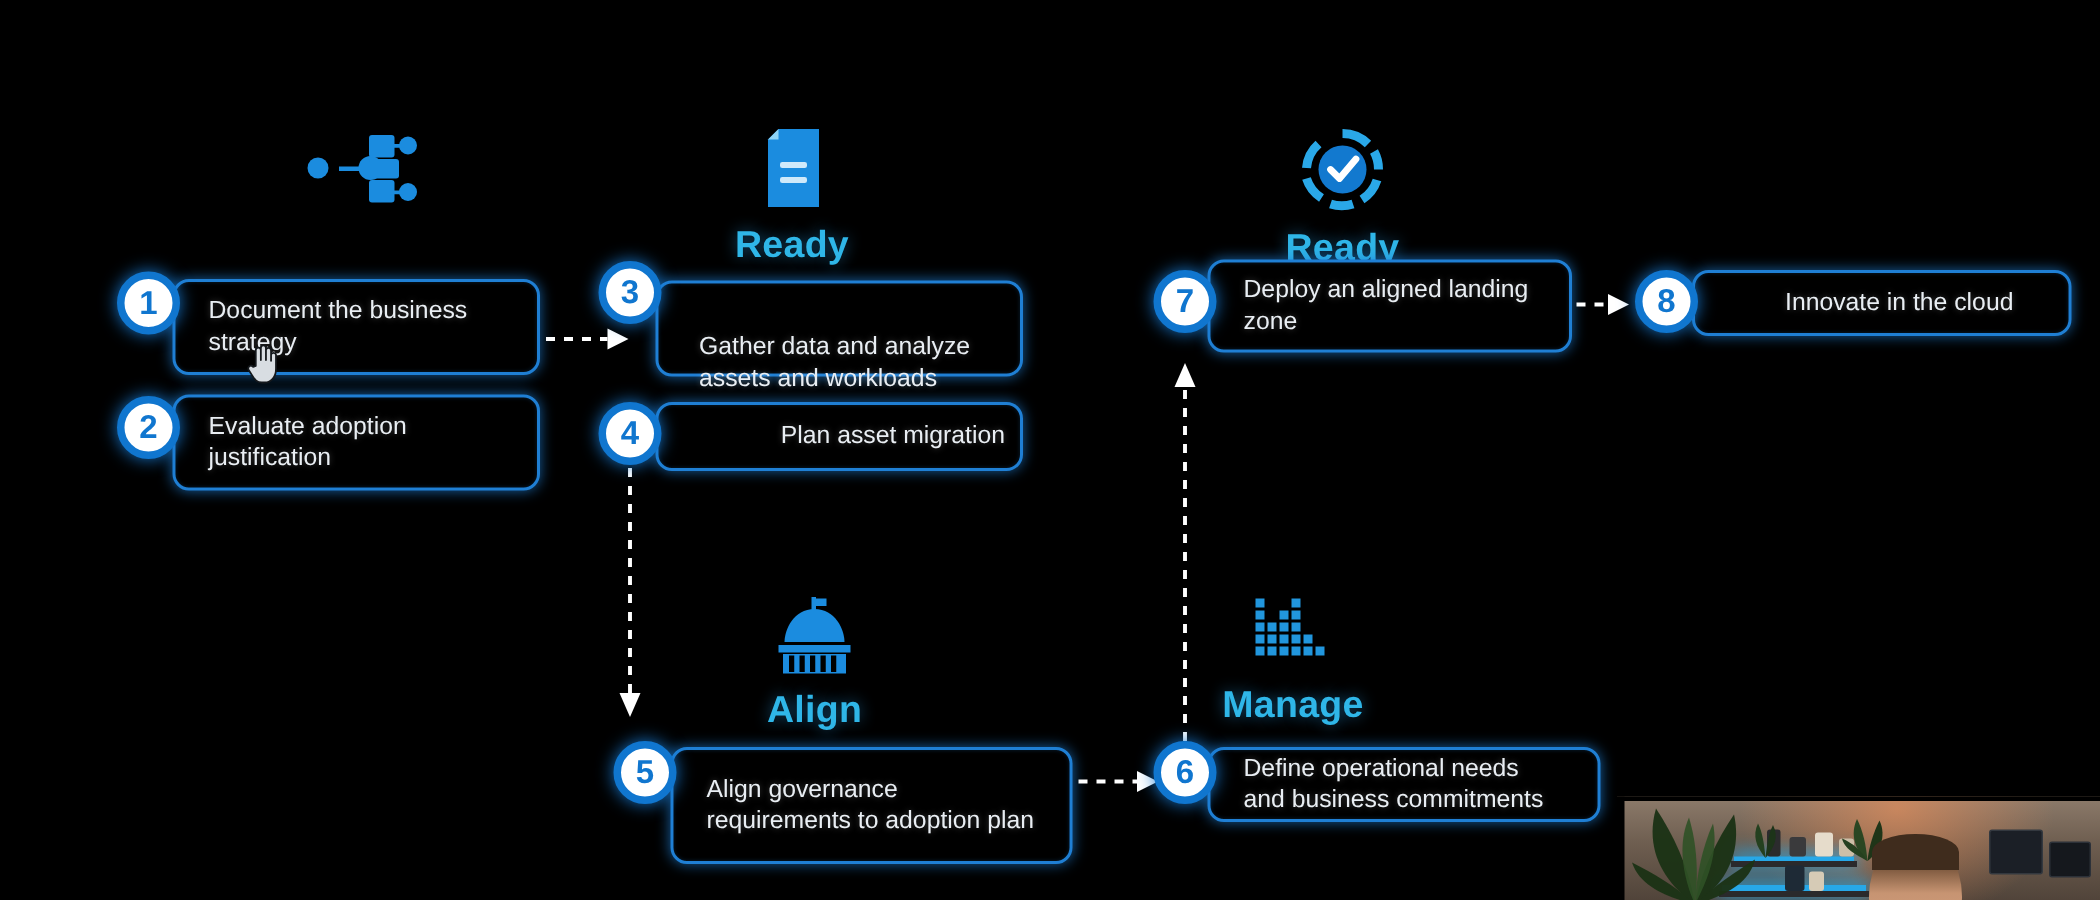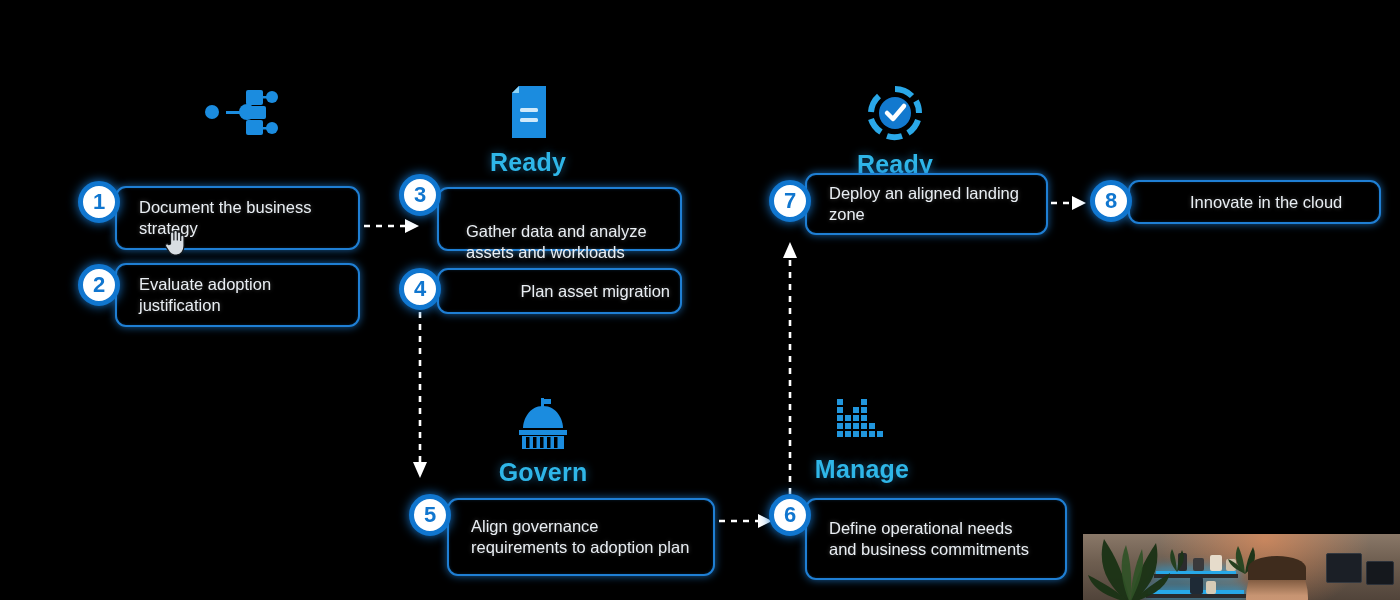--- a/index.html
+++ b/index.html
@@ -198,21 +198,21 @@
         </g>
         <g fill="#000">
           <rect x="11" y="39" width="3.5" height="11"></rect>
           <rect x="18" y="39" width="3.5" height="11"></rect>
           <rect x="25" y="39" width="3.5" height="11"></rect>
           <rect x="32" y="39" width="3.5" height="11"></rect>
           <rect x="39" y="39" width="3.5" height="11"></rect>
         </g>
       </svg>
     </span>
-    <span class="title">Govern</span>
+    <span class="title">Align</span>
   </div>
 
   <div class="step" style="left:0;top:0;">
     <div class="box" style="left:447px;top:498px;width:268px;height:78px;">
       <div class="txt" style="left:22px;">Align governance
 requirements to adoption plan</div>
     </div>
     <div class="bullet" style="left:409px;top:494px;">5</div>
   </div>
 
@@ -240,21 +240,21 @@
           <rect x="34" y="28" width="6" height="6"></rect>
             <rect x="34" y="36" width="6" height="6"></rect>
           <rect x="42" y="36" width="6" height="6"></rect>
         </g>
       </svg>
     </span>
     <span class="title">Manage</span>
   </div>
 
   <div class="step" style="left:0;top:0;">
-    <div class="box" style="left:805px;top:498px;width:262px;height:82px;">
+    <div class="box" style="left:805px;top:498px;width:262px;height:50px;">
       <div class="txt" style="left:22px;">Define operational needs
 and  business commitments</div>
     </div>
     <div class="bullet" style="left:769px;top:494px;">6</div>
   </div>
 
   <div class="conn" style="left:363px;top:216px;">
     <svg width="62" height="20" viewBox="0 0 62 20">
       <line x1="1" y1="10" x2="42" y2="10" stroke="#fff" stroke-width="2.6" stroke-dasharray="6,6"></line>
       <path d="M42 3 L56 10 L42 17 Z" fill="#fff"></path>

